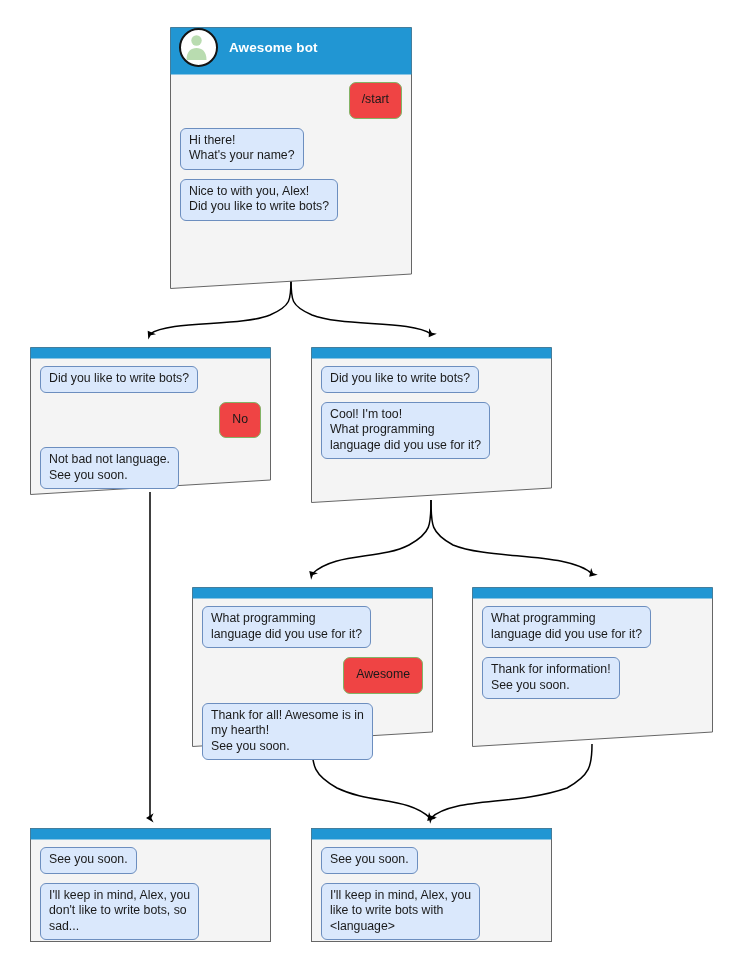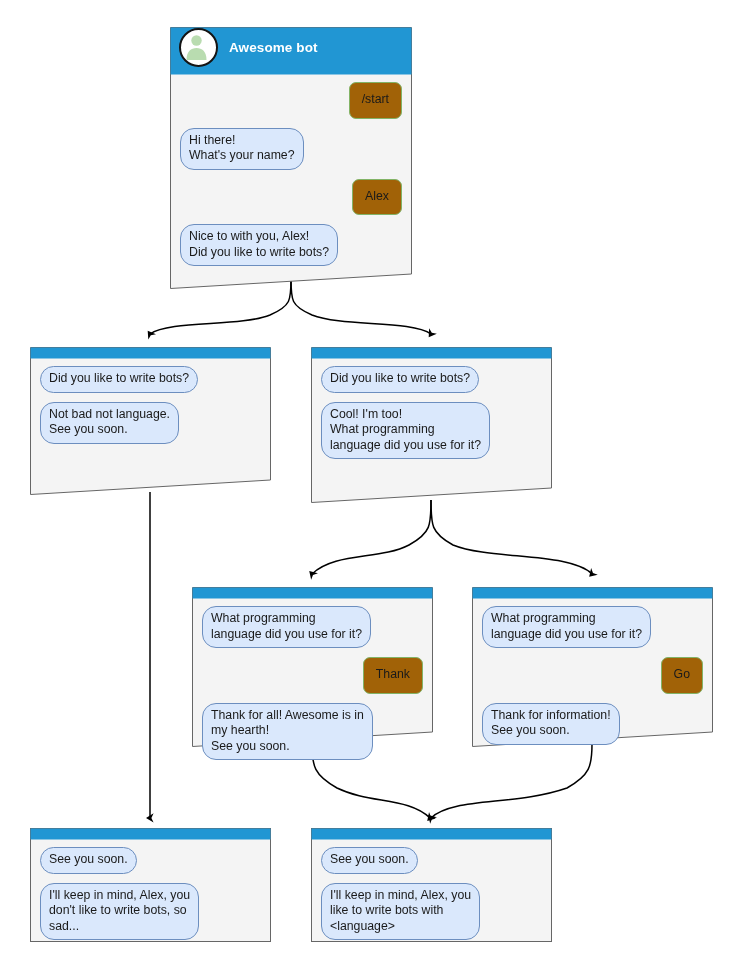--- a/index.html
+++ b/index.html
@@ -66,35 +66,35 @@
   .row {
     display: flex;
     width: 100%;
     margin-bottom: 9px;
   }
   .row.left  { justify-content: flex-start; }
   .row.right { justify-content: flex-end; }
 
   .bubble {
     box-sizing: border-box;
-    border-radius: 14px;
+    border-radius: 6px;
     border: 1px solid;
     padding: 4px 8px 5px 8px;
     font-size: 12.3px;
     line-height: 15.5px;
     color: #1a1a1a;
     white-space: pre-line;
     max-width: 78%;
   }
   .bubble.bot {
     background: #dae8fc;
     border-color: #6c8ebf;
   }
   .bubble.user {
-    background: #a16207;
+    background: #ef4444;
     border-color: #82b366;
     padding: 9px 12px 10px 12px;
     border-radius: 7px;
   }
 
   
   .avatar {
     width: 35px;
     height: 35px;
     border-radius: 50%;
@@ -153,39 +153,39 @@
     </div>
 
     <div class="node-chat" style="top:47px;">
       <div class="row right">
         <div class="bubble user">/start</div>
       </div>
       <div class="row left">
         <div class="bubble bot">Hi there!
 What's your name?</div>
       </div>
-      <div class="row right">
-        <div class="bubble user">Alex</div>
-      </div>
       <div class="row left">
         <div class="bubble bot">Nice to with you, Alex!
 Did you like to write bots?</div>
       </div>
     </div>
   </div>
 
   <div class="node" style="left:30px; top:347px; width:241px; height:148px;">
     <svg class="node-skin" viewBox="0 0 241 148" width="241" height="148" preserveAspectRatio="none">
       <path d="M0.5,0.5 L240.5,0.5 L240.5,133 L0.5,147.5 Z" fill="#f4f4f4" stroke="#666666" stroke-width="1"></path>
       <rect x="0.5" y="0.5" width="240" height="11" fill="#2196d3" stroke="none"></rect>
     </svg>
     <div class="node-chat" style="top:11px;">
       <div class="row left">
         <div class="bubble bot">Did you like to write bots?</div>
       </div>
+      <div class="row right">
+        <div class="bubble user">No</div>
+      </div>
       <div class="row left">
         <div class="bubble bot">Not bad not language.
 See you soon.</div>
       </div>
     </div>
   </div>
 
   <div class="node" style="left:311px; top:347px; width:241px; height:156px;">
     <svg class="node-skin" viewBox="0 0 241 156" width="241" height="156" preserveAspectRatio="none">
       <path d="M0.5,0.5 L240.5,0.5 L240.5,141 L0.5,155.5 Z" fill="#f4f4f4" stroke="#666666" stroke-width="1"></path>
@@ -207,43 +207,40 @@
     <svg class="node-skin" viewBox="0 0 241 160" width="241" height="160" preserveAspectRatio="none">
       <path d="M0.5,0.5 L240.5,0.5 L240.5,145 L0.5,159.5 Z" fill="#f4f4f4" stroke="#666666" stroke-width="1"></path>
       <rect x="0.5" y="0.5" width="240" height="11" fill="#2196d3" stroke="none"></rect>
     </svg>
     <div class="node-chat" style="top:11px;">
       <div class="row left">
         <div class="bubble bot">What programming
 language did you use for it?</div>
       </div>
       <div class="row right">
-        <div class="bubble user">Thank</div>
+        <div class="bubble user">Awesome</div>
       </div>
       <div class="row left">
         <div class="bubble bot">Thank for all! Awesome is in
 my hearth!
 See you soon.</div>
       </div>
     </div>
   </div>
 
   <div class="node" style="left:472px; top:587px; width:241px; height:160px;">
     <svg class="node-skin" viewBox="0 0 241 160" width="241" height="160" preserveAspectRatio="none">
       <path d="M0.5,0.5 L240.5,0.5 L240.5,145 L0.5,159.5 Z" fill="#f4f4f4" stroke="#666666" stroke-width="1"></path>
       <rect x="0.5" y="0.5" width="240" height="11" fill="#2196d3" stroke="none"></rect>
     </svg>
     <div class="node-chat" style="top:11px;">
       <div class="row left">
         <div class="bubble bot">What programming
 language did you use for it?</div>
       </div>
-      <div class="row right">
-        <div class="bubble user">Go</div>
-      </div>
       <div class="row left">
         <div class="bubble bot">Thank for information!
 See you soon.</div>
       </div>
     </div>
   </div>
 
   <div class="node" style="left:30px; top:828px; width:241px; height:114px;">
     <svg class="node-skin" viewBox="0 0 241 114" width="241" height="114" preserveAspectRatio="none">
       <rect x="0.5" y="0.5" width="240" height="113" fill="#f4f4f4" stroke="#666666" stroke-width="1"></rect>

